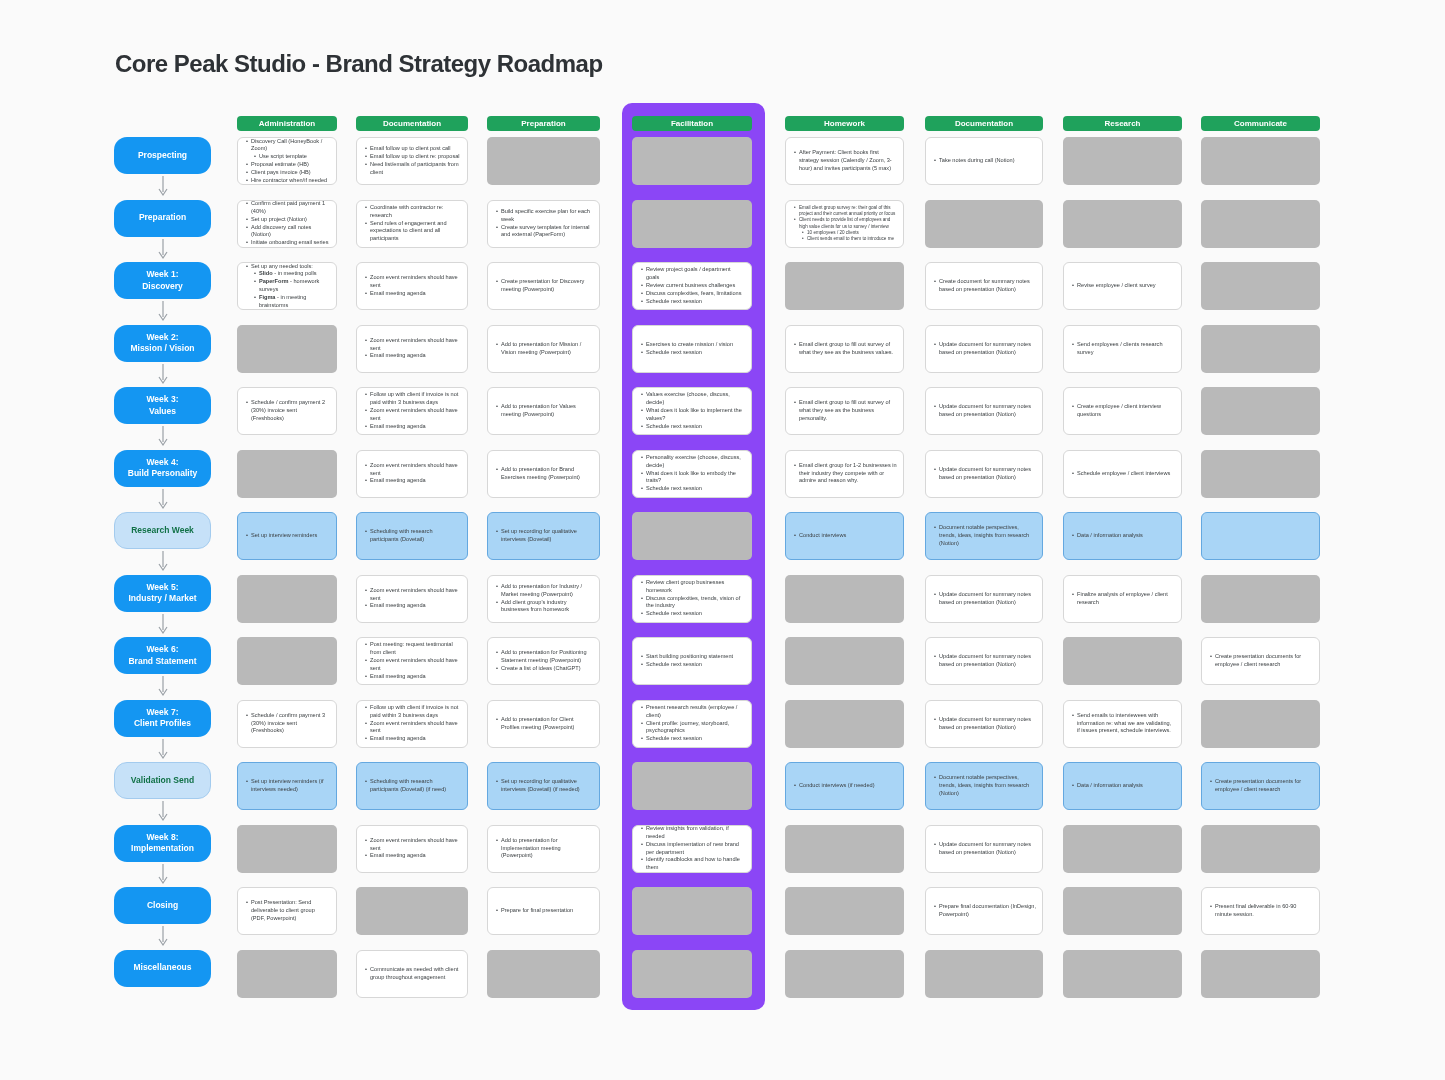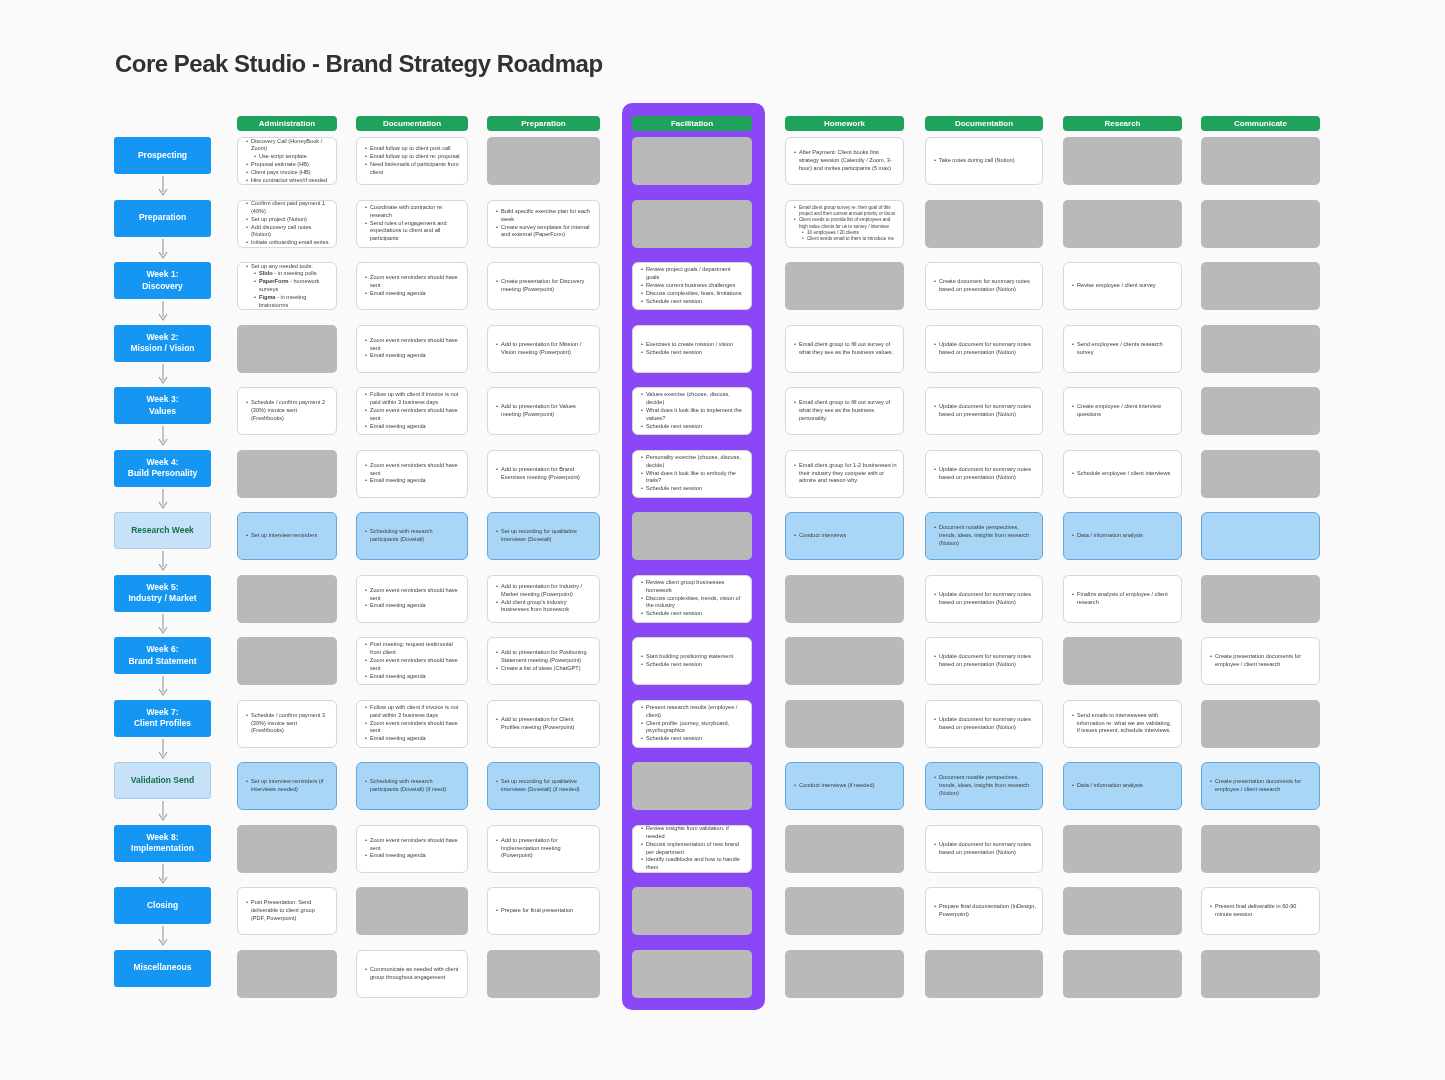--- a/index.html
+++ b/index.html
@@ -20,21 +20,21 @@
   .cell.gray{background:var(--grayCard,#B9B9B9);border-radius:5px;}
   .cell.blue{background:var(--cardBlue,#A9D5F6);border:1.5px solid var(--cardBlueBorder,#64A8E0);}
   .bullets{list-style:none;margin:0;padding:2px 6px 2px 13px;font-size:5.6px;line-height:1.4;
            color:var(--text,#3C4043);}
   .bullets li{position:relative;}
   .bullets li::before{content:"\2022";position:absolute;left:-5px;}
   .bullets ul{list-style:none;margin:0;padding-left:8px;}
   .cell.small .bullets{font-size:4.6px;line-height:1.35;}
   .stage-col{position:absolute;left:114px;top:137px;width:97px;}
   .stage-slot{height:62.5px;position:relative;}
-  .stage-btn{height:37px;border-radius:3px;display:flex;align-items:center;justify-content:center;
+  .stage-btn{height:37px;border-radius:13px;display:flex;align-items:center;justify-content:center;
              text-align:center;font-weight:bold;font-size:8.5px;line-height:1.35;white-space:pre-line;
              box-sizing:border-box;}
   .stage-btn.blue{background:var(--blue,#1496F2);color:#fff;}
   .stage-btn.light{background:var(--stageLight,#C6E1F8);border:1px solid #A3CBEE;
                    color:var(--stageLightText,#117147);}
   .stage-arrow{position:absolute;left:50%;transform:translateX(-50%);top:38px;}
 </style>
 </head>
 <body>
 

